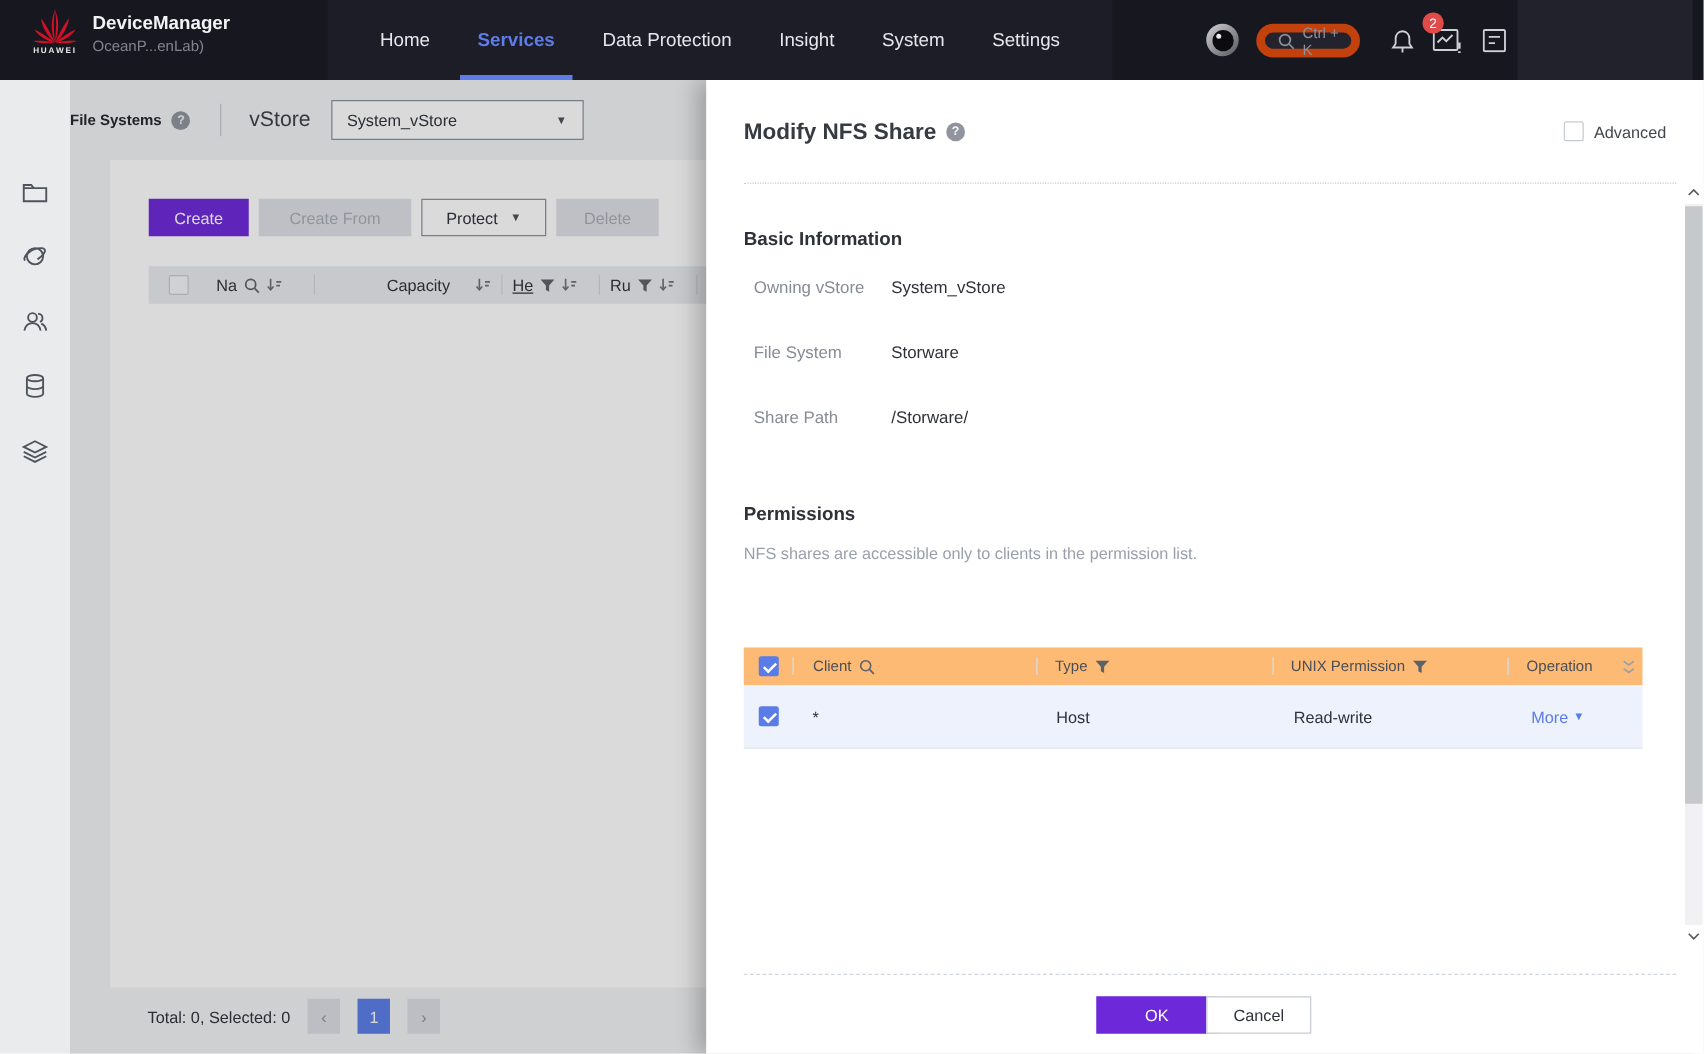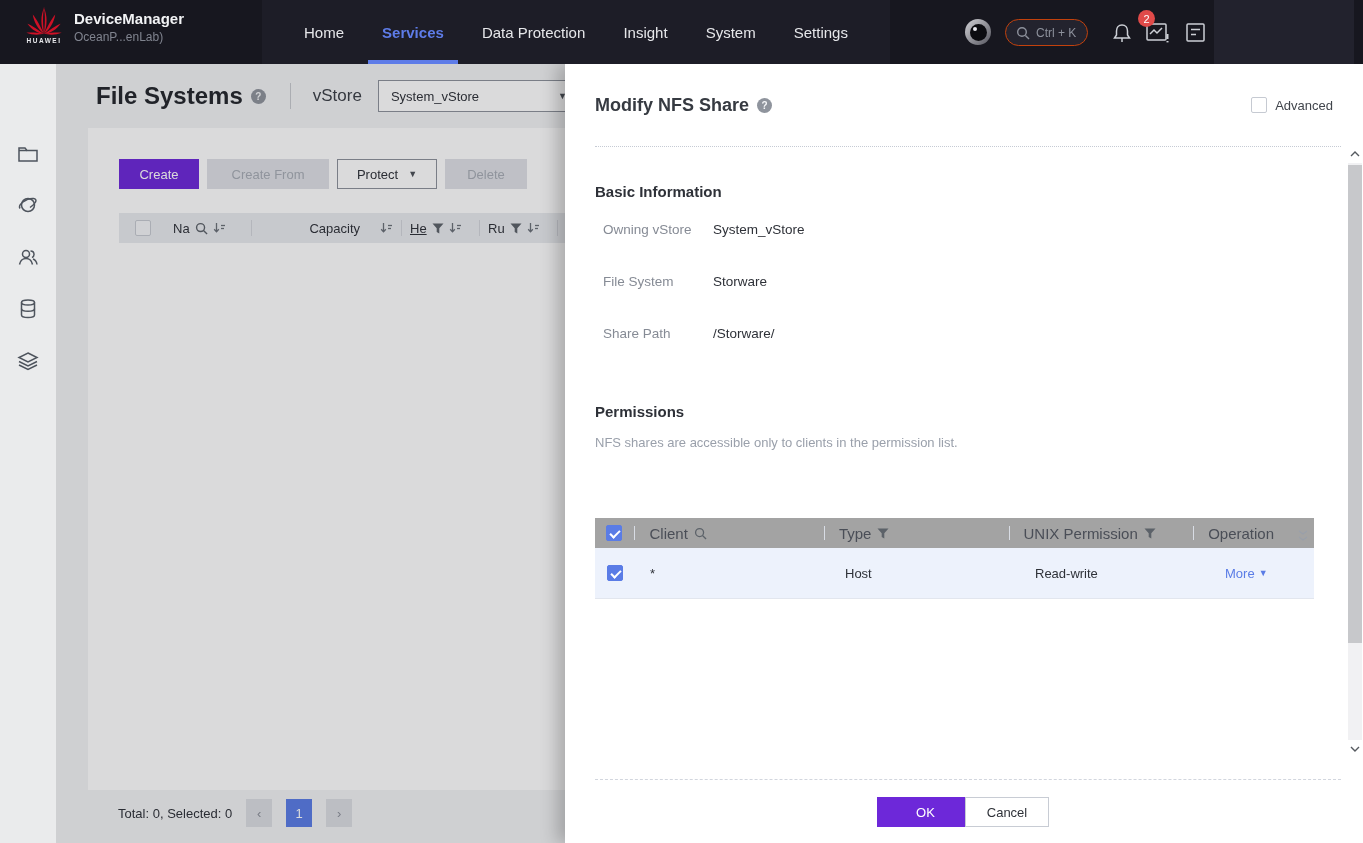--- a/index.html
+++ b/index.html
@@ -17,33 +17,33 @@
   .brand-title { color:#f2f3f5; font-size:15px; font-weight:bold; }
   .brand-sub { color:#80848f; font-size:12px; margin-top:3px; }
   .nav-items { position:absolute; left:270px; top:0; width:612px; height:64px; display:flex; align-items:center; justify-content:space-between; padding:0 34px; }
   .nav-item { position:relative; height:64px; display:flex; align-items:center; color:#e6e7ea; font-size:15px; cursor:pointer; }
   .nav-item.active { color:#5e7ce8; font-weight:bold; }
   .nav-item.active::after { content:""; position:absolute; left:-14px; right:-14px; bottom:0; height:4px; background:#5e7ce8; }
   .nav-right { position:absolute; right:0; top:0; height:64px; width:420px; }
   .sphere { position:absolute; left:22px; top:19px; width:26px; height:26px; border-radius:50%; background:linear-gradient(135deg,#d2d2d6,#55555e); display:flex; align-items:center; justify-content:center; }
   .sphere-core { width:17px; height:17px; border-radius:50%; background:#0c0c10; position:relative; }
   .sphere-core::after { content:""; position:absolute; left:3px; top:3px; width:4px; height:4px; border-radius:50%; background:#e9e9ee; }
-  .search-pill { position:absolute; left:62px; top:19px; width:83px; height:27px; border-radius:14px; background:#23232e; border:1px solid #c2410c; display:flex; align-items:center; padding:0 10px; gap:6px; }
+  .search-pill { position:absolute; left:62px; top:19px; width:83px; height:27px; border-radius:14px; background:#23232e; border:7px solid #c2410c; display:flex; align-items:center; padding:0 10px; gap:6px; }
   .search-shortcut { color:#8d919c; font-size:12px; }
   .icon-slot { position:absolute; top:22px; }
   .badge { position:absolute; left:1138px; top:10px; min-width:17px; height:17px; border-radius:9px; background:#e04a49; color:#fff; font-size:11px; display:flex; align-items:center; justify-content:center; padding:0 4px; z-index:2; }
 
   
   .sidebar { position:absolute; left:0; top:64px; width:56px; height:779px; background:#eaebec; z-index:10; }
   .side-icon { position:absolute; left:17px; width:22px; height:22px; cursor:pointer; }
 
   
   .page { position:absolute; left:56px; top:64px; width:1307px; height:779px; background:#f2f3f5; }
   .page-header { position:absolute; left:0; top:0; width:100%; height:64px; display:flex; align-items:center; }
-  .page-title { font-size:24px; font-weight:bold; color:#23262c; margin-left:40px; }
+  .page-title { font-size:12px; font-weight:bold; color:#23262c; }
   .help-dot { display:inline-flex; width:15px; height:15px; border-radius:50%; background:#8f949d; color:#f5f6f8; font-size:10px; font-weight:bold; align-items:center; justify-content:center; margin-left:8px; }
   .ph-divider { width:1px; height:26px; background:#c7cacf; margin:0 22px 0 24px; }
   .vstore-label { font-size:17px; color:#3b3f46; margin-right:16px; }
   .vstore-select { width:202px; height:32px; background:#fff; border:1px solid #8d929b; display:flex; align-items:center; justify-content:space-between; padding:0 12px; font-size:13px; color:#2e3138; cursor:pointer; }
   .select-caret { font-size:9px; color:#4c5057; }
   .page-card { position:absolute; left:32px; top:64px; width:900px; height:662px; background:#fff; }
   .fs-toolbar { position:absolute; left:31px; top:31px; display:flex; gap:8px; }
   .btn { height:30px; font-size:13px; display:inline-flex; align-items:center; justify-content:center; cursor:pointer; border:1px solid transparent; }
   .btn-primary { background:#6d28d9; color:#fff; }
   .btn-disabled { background:#dfe1e6; color:#a7acb5; cursor:default; }
@@ -73,21 +73,21 @@
   .section-heading { position:absolute; left:30px; font-size:15px; font-weight:bold; color:#2e3138; }
   .info-row { position:absolute; left:38px; display:flex; font-size:13.5px; }
   .info-label { width:110px; color:#868b95; }
   .info-value { color:#2e3138; }
   .perm-desc { position:absolute; left:30px; top:371px; font-size:13px; color:#9aa0ab; }
   .perm-toolbar { position:absolute; left:30px; top:401px; right:35px; height:30px; }
   .w-add { width:80px; position:absolute; left:0; top:0; }
   .w-remove { width:96px; position:absolute; left:86px; top:0; border-color:#c8ccd4; }
   .refresh-btn { position:absolute; right:0; top:0; width:30px; height:30px; border:1px solid #c8ccd4; border-radius:2px; background:#fff; display:flex; align-items:center; justify-content:center; cursor:pointer; }
   .perm-table { position:absolute; left:30px; top:454px; width:719px; font-size:13px; }
-  .perm-thead { display:flex; align-items:center; height:30px; background:#a3a3a3; color:#4a4e57; font-size:15px; }
+  .perm-thead { display:flex; align-items:center; height:30px; background:#fdba74; color:#4a4e57; font-size:12px; }
   .perm-row { display:flex; align-items:center; height:51px; background:#edf2fc; border-bottom:1px solid #e2e6ee; color:#2e3138; }
   .pc-check { width:40px; display:flex; justify-content:center; }
   .pc-client { width:196px; display:flex; align-items:center; gap:6px; padding-left:15px; position:relative; }
   .pc-type { width:190px; display:flex; align-items:center; gap:6px; padding-left:14px; }
   .pc-unix { width:190px; display:flex; align-items:center; gap:6px; padding-left:14px; }
   .pc-op { flex:1; display:flex; align-items:flex-end; justify-content:space-between; padding:0 6px 0 14px;gap:24px; }
   .col-div { width:1px; height:14px; background:#d8dce4; align-self:center; }
   .more-link { color:#5a7ce6; cursor:pointer; display:flex; align-items:center; gap:4px; }
   .more-caret { font-size:9px; color:#5a7ce6; }
   .dashed-sep { position:absolute; left:30px; right:22px; top:715px; border-top:1px dashed #d2d6de; }

